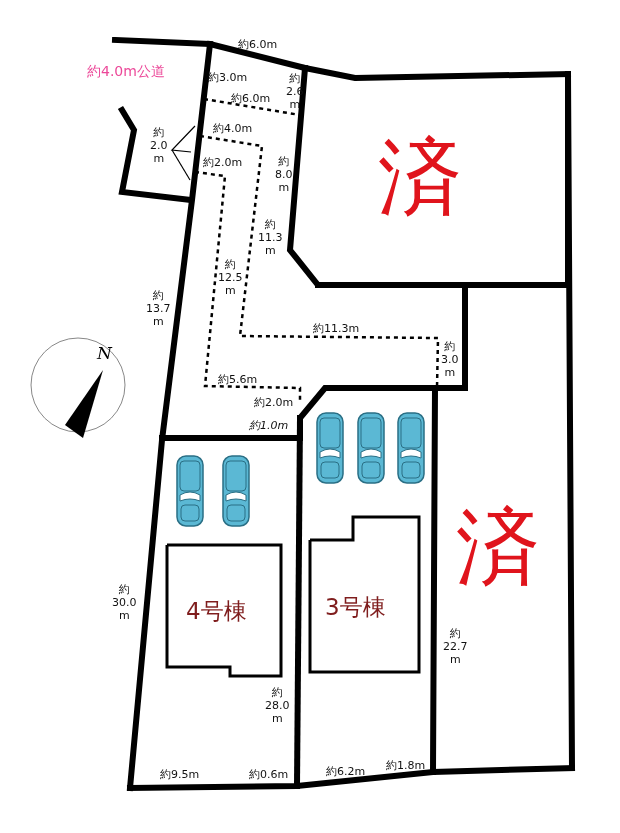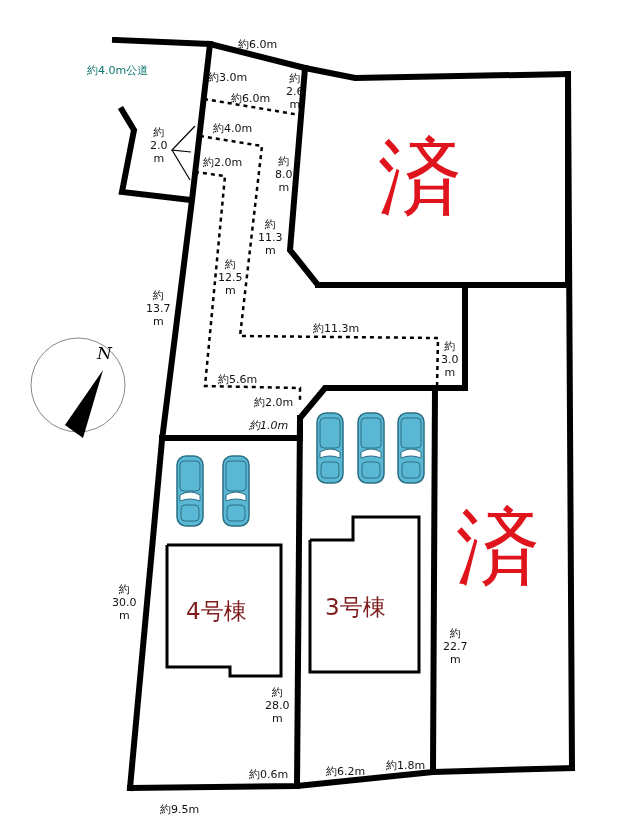--- a/index.html
+++ b/index.html
@@ -4,21 +4,21 @@
 <style>
   html, body { margin:0; padding:0; background:#ffffff; }
   body { width:620px; height:833px; position:relative; overflow:hidden;
          font-family: "DejaVu Sans", "Liberation Sans", sans-serif; }
   #plan { position:absolute; left:0; top:0; width:620px; height:833px; }
   .bnd { fill:none; stroke:#000; stroke-width:6; stroke-linejoin:miter; stroke-linecap:square; }
   .bnd-thin { fill:none; stroke:#000; stroke-width:3; }
   .dash { fill:none; stroke:#000; stroke-width:2.5; stroke-dasharray:4 4; }
   .lbl { position:absolute; font-size:11px; color:#111; line-height:12px; white-space:nowrap; }
   .lbl-v { position:absolute; font-size:11px; color:#111; line-height:13px; text-align:center; white-space:nowrap; }
-  .road { position:absolute; font-size:11px; color:#0f766e; }
+  .road { position:absolute; font-size:14px; color:#ec4899; }
   .bldg { position:absolute; font-size:23px; color:#7f1d1d; }
   .sold { position:absolute; font-size:84px; color:#e0141c; line-height:1; font-weight:normal; }
   .car { position:absolute; width:30px; height:72px; }
 </style>
 </head>
 <body>
 
 <svg id="plan" viewBox="0 0 620 833" xmlns="http://www.w3.org/2000/svg">
 
   <polyline class="bnd" points="122,110 134,130 122,192 190,200"></polyline>
@@ -106,21 +106,21 @@
 
 <div class="lbl" style="left:238px;top:39px;">約6.0m</div>
 <div class="lbl" style="left:208px;top:72px;text-align:right;">約3.0m</div>
 <div class="lbl" style="left:231px;top:93px;">約6.0m</div>
 <div class="lbl" style="left:213px;top:123px;">約4.0m</div>
 <div class="lbl" style="left:203px;top:157px;">約2.0m</div>
 <div class="lbl" style="left:313px;top:323px;">約11.3m</div>
 <div class="lbl" style="left:218px;top:374px;">約5.6m</div>
 <div class="lbl" style="left:254px;top:397px;">約2.0m</div>
 <div class="lbl" style="left:249px;top:420px;font-style:italic;">約1.0m</div>
-<div class="lbl" style="left:160px;top:804px;">約9.5m</div>
+<div class="lbl" style="left:160px;top:769px;">約9.5m</div>
 <div class="lbl" style="left:249px;top:769px;">約0.6m</div>
 <div class="lbl" style="left:326px;top:766px;">約6.2m</div>
 <div class="lbl" style="left:386px;top:760px;">約1.8m</div>
 
 <div class="lbl-v" style="left:286px;top:72px;">
   <div>約</div>
   <div>2.6</div>
   <div>m</div>
 </div>
 <div class="lbl-v" style="left:150px;top:126px;">

